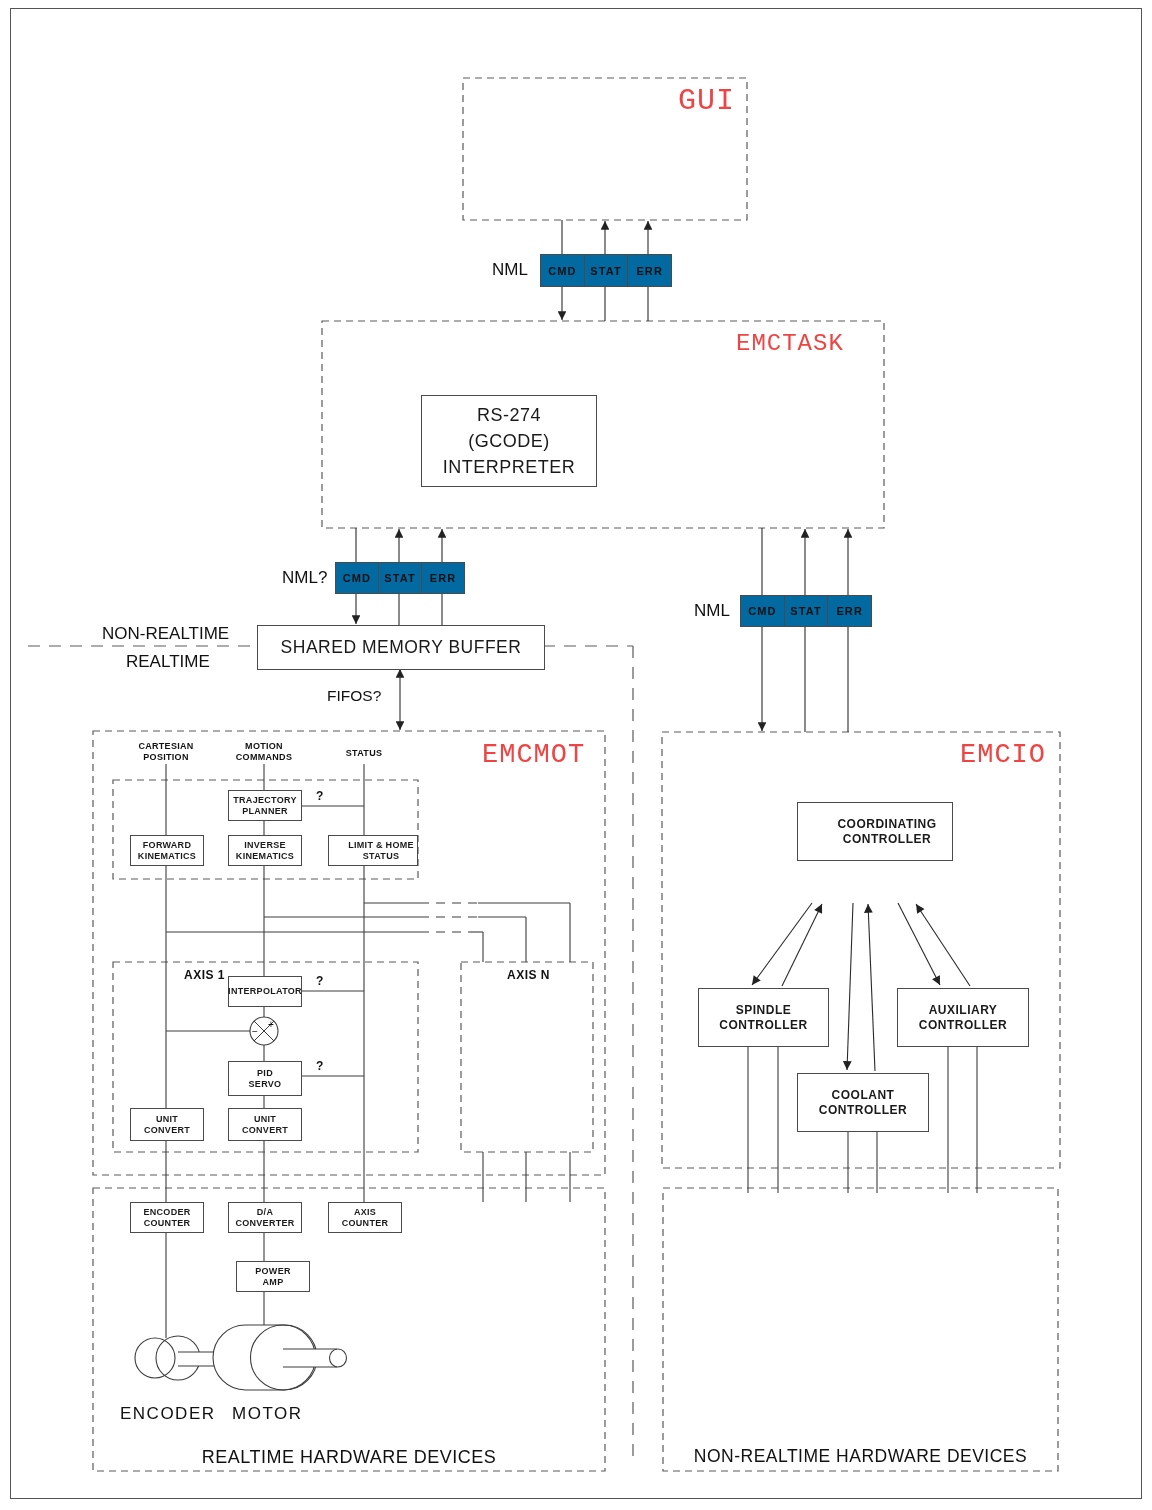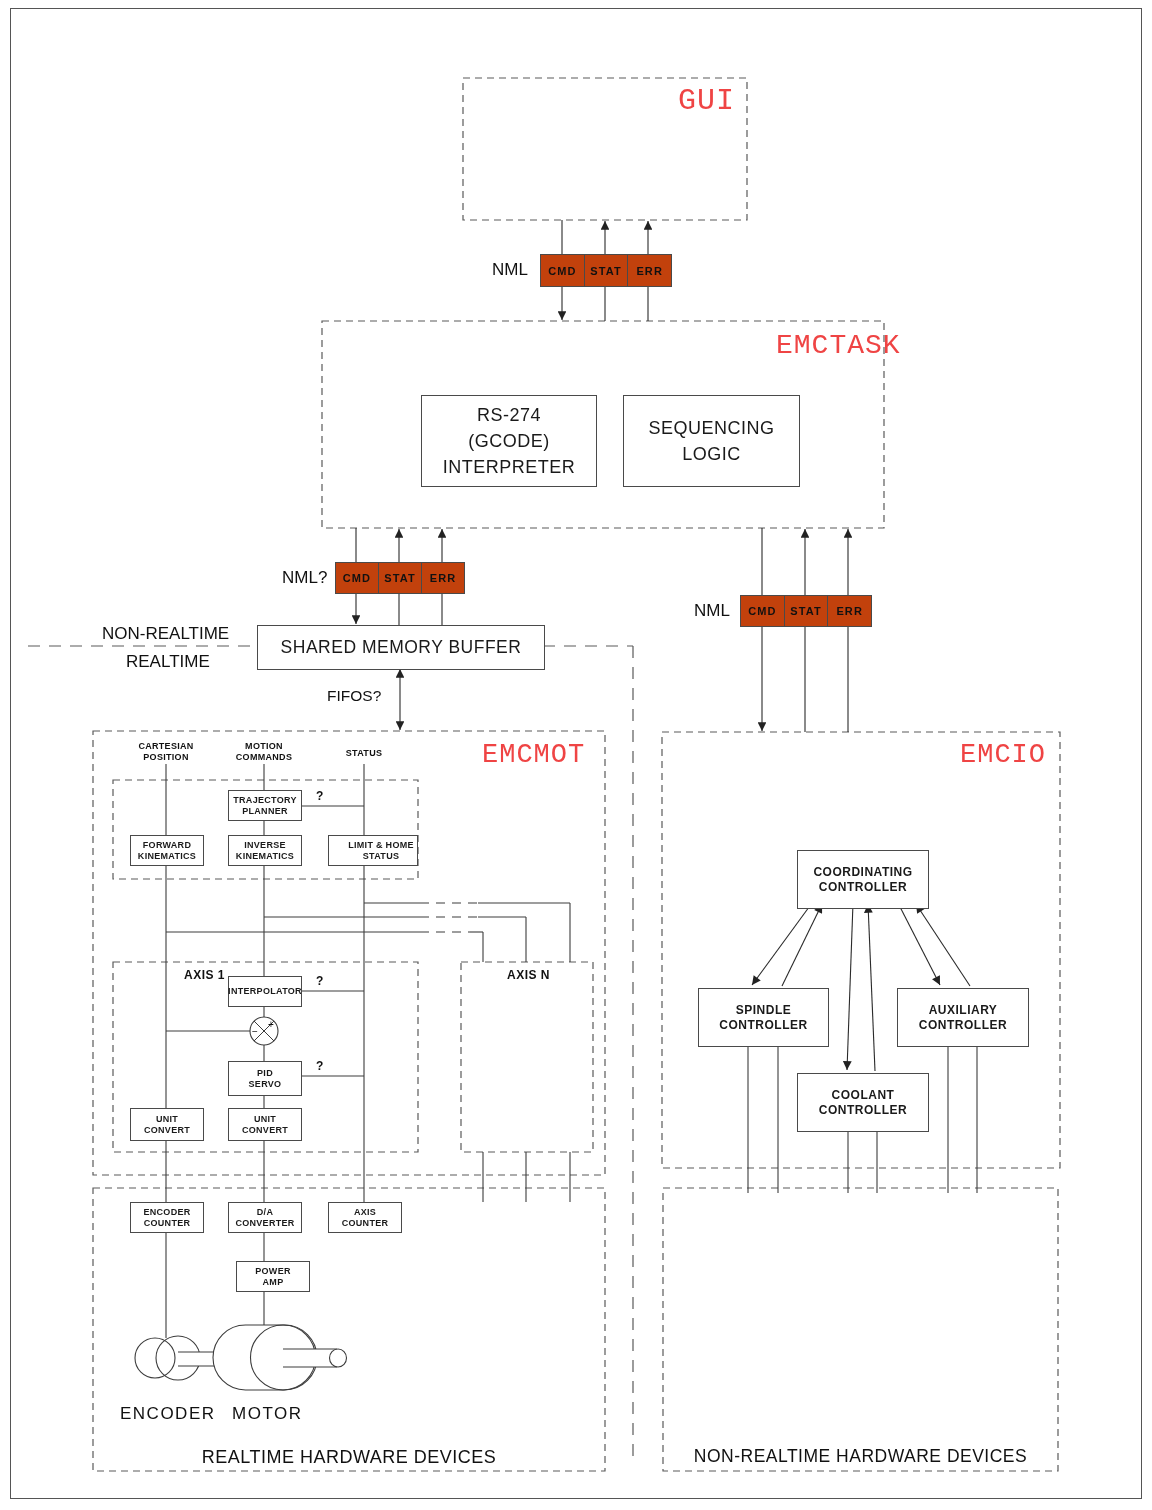--- a/index.html
+++ b/index.html
@@ -6,21 +6,21 @@
   #canvas{position:relative;width:1152px;height:1510px;background:#fff;overflow:hidden;
           font-family:"Liberation Sans","DejaVu Sans",sans-serif;color:#111;}
   #outer-border{position:absolute;left:10px;top:8px;width:1130px;height:1489px;border:1.5px solid #555;}
   svg.wires{position:absolute;left:0;top:0;}
   .box{position:absolute;background:#fff;border:1px solid #4a4a4a;display:flex;flex-direction:column;
        align-items:center;justify-content:center;text-align:center;color:#1a1a1a;}
   .sm{font-size:9px;line-height:11px;font-weight:700;letter-spacing:.3px;}
   .md{font-size:12px;line-height:15px;font-weight:600;letter-spacing:.5px;}
   .lg{font-size:18px;line-height:26px;font-weight:400;letter-spacing:.5px;}
   .smb{font-size:17.5px;font-weight:500;letter-spacing:.5px;}
-  .nmlrow{position:absolute;display:flex;background:#c2410c;border:1px solid #4a4a4a;}
+  .nmlrow{position:absolute;display:flex;background:#0369a1;border:1px solid #4a4a4a;}
   .nmlrow .cell{flex:1;display:flex;align-items:center;justify-content:center;
        font-size:11px;font-weight:700;letter-spacing:1.1px;border-left:1px solid #4a4a4a;}
   .nmlrow .cell:first-child{border-left:none;}
   .title{position:absolute;font-size:27px;letter-spacing:1px;font-weight:400;color:#ef4444;white-space:nowrap;font-family:Liberation Mono, monospace;}
   .mlabel{position:absolute;font-size:17px;font-weight:400;color:#111;white-space:nowrap;}
   .colhead{position:absolute;width:80px;text-align:center;font-size:9px;line-height:10.5px;
        font-weight:700;letter-spacing:.3px;}
   .axlabel{position:absolute;font-size:12px;font-weight:600;letter-spacing:.5px;}
   .q{position:absolute;font-size:12px;font-weight:700;}
   .caption{position:absolute;font-size:18px;font-weight:400;letter-spacing:.5px;text-align:center;white-space:nowrap;}
@@ -136,21 +136,21 @@
       <rect x="213" y="1325" width="104" height="65" rx="32.5" fill="#fff"></rect>
       <circle cx="283" cy="1357.5" r="32.5" fill="none"></circle>
       <rect x="283" y="1349" width="54" height="18" fill="#fff" stroke="none"></rect>
       <line x1="283" y1="1349" x2="337" y2="1349"></line>
       <line x1="283" y1="1367" x2="337" y2="1367"></line>
       <ellipse cx="338" cy="1358" rx="8.5" ry="9" fill="#fff"></ellipse>
     </g>
   </svg>
 
   <div class="title" style="left:655px;top:84px;width:80px;text-align:right;font-size:30px;">GUI</div>
-  <div class="title" style="left:736px;top:330px;font-size:28px;margin-left:40px;">EMCTASK</div>
+  <div class="title" style="left:736px;top:330px;font-size:24px;">EMCTASK</div>
   <div class="title" style="left:482px;top:740px;">EMCMOT</div>
   <div class="title" style="left:960px;top:740px;">EMCIO</div>
 
   <div class="mlabel" style="left:492px;top:260px;">NML</div>
   <div class="mlabel" style="left:282px;top:568px;">NML?</div>
   <div class="mlabel" style="left:694px;top:601px;">NML</div>
   <div class="mlabel" style="left:102px;top:624px;">NON-REALTIME</div>
   <div class="mlabel" style="left:126px;top:652px;">REALTIME</div>
   <div class="mlabel" style="left:327px;top:687px;font-size:15.5px;">FIFOS?</div>
 
@@ -168,24 +168,20 @@
     <div class="cell">CMD</div>
     <div class="cell">STAT</div>
     <div class="cell">ERR</div>
   </div>
 
   <div class="box lg" style="left:421px;top:395px;width:174px;height:90px;">
     <div>RS-274</div>
     <div>(GCODE)</div>
     <div>INTERPRETER</div>
   </div>
-  <div class="box lg" style="left:623px;top:395px;width:175px;height:90px;">
-    <div>SEQUENCING</div>
-    <div>LOGIC</div>
-  </div>
 
   <div class="box smb" style="left:257px;top:625px;width:286px;height:43px;text-align:center;">
     <div>SHARED MEMORY BUFFER</div>
   </div>
 
   <div class="colhead" style="left:126px;top:741px;">
     <div>CARTESIAN</div>
     <div>POSITION</div>
   </div>
   <div class="colhead" style="left:224px;top:741px;">
@@ -225,21 +221,21 @@
   </div>
   <div class="box sm" style="left:228px;top:1108px;width:72px;height:31px;">
     <div>UNIT</div>
     <div>CONVERT</div>
   </div>
 
   <div class="q" style="left:316px;top:789px;">?</div>
   <div class="q" style="left:316px;top:974px;">?</div>
   <div class="q" style="left:316px;top:1059px;">?</div>
 
-  <div class="box md" style="left:797px;top:850px;width:130px;height:57px;">
+  <div class="box md" style="left:797px;top:802px;width:130px;height:57px;padding-left:24px;">
     <div>COORDINATING</div>
     <div>CONTROLLER</div>
   </div>
   <div class="box md" style="left:698px;top:988px;width:129px;height:57px;">
     <div>SPINDLE</div>
     <div>CONTROLLER</div>
   </div>
   <div class="box md" style="left:897px;top:988px;width:130px;height:57px;">
     <div>AUXILIARY</div>
     <div>CONTROLLER</div>

